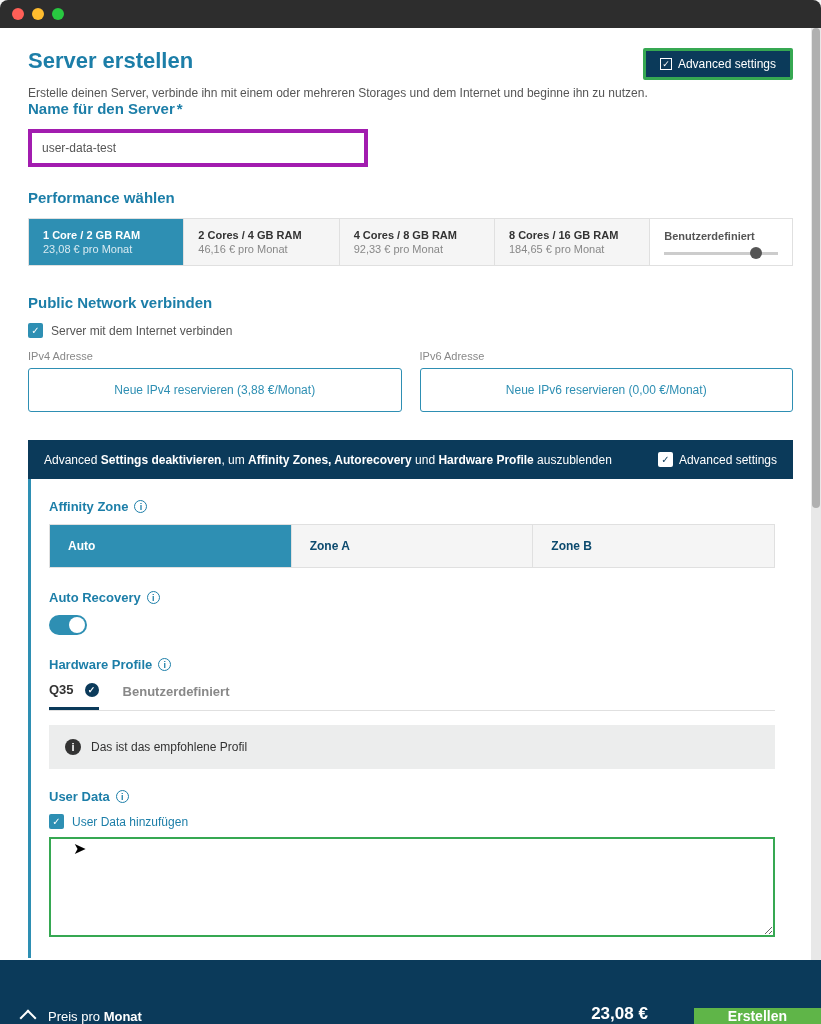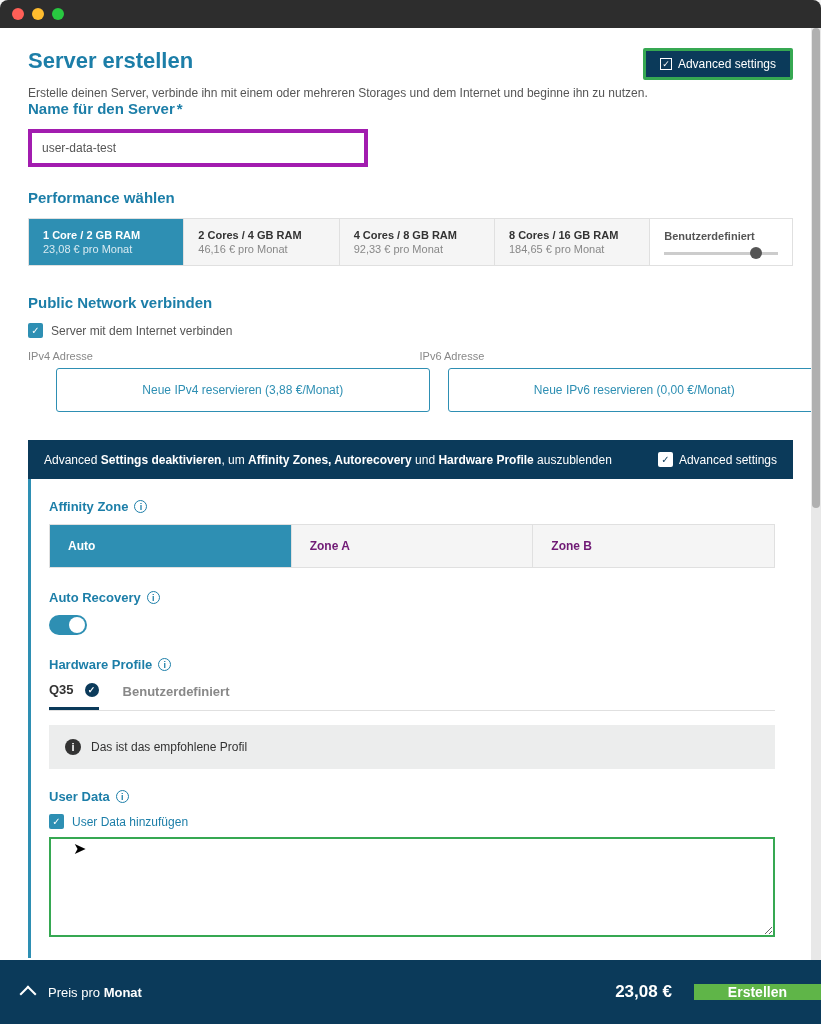--- a/index.html
+++ b/index.html
@@ -29,41 +29,41 @@
 .perf-price { font-size: 11px; color: #888; }
 .perf-cell.active .perf-price { color: #d8eaf1; }
 .perf-custom { flex: 0.9; background: #fff; display:flex; flex-direction:column; justify-content:center; padding: 10px 14px;}
 .slider { width: 100%; height: 3px; background: #ccc; position: relative; margin-top: 8px; }
 .slider-knob { position: absolute; right: 14%; top: -5px; width: 12px; height: 12px; border-radius: 50%; background: #555; }
 .chk-row { display: flex; align-items: center; gap: 8px; margin-bottom: 12px; font-size: 12px; color: #555; }
 .chk-box { width: 15px; height: 15px; background: #2e8fb3; color: #fff; display: inline-flex; align-items: center; justify-content: center; font-size: 10px; border-radius: 2px; }
 .ip-row { display: flex; gap: 18px; margin-bottom: 28px; }
 .ip-col { flex: 1; }
 .ip-label { font-size: 11px; color: #888; margin-bottom: 6px; }
-.reserve-btn { width: 100%; padding: 14px 10px; border: 1px solid #2e8fb3; background: #fff; color: #2e8fb3; font-size: 12px; text-align: center; border-radius: 3px; margin-left: 28px; }
+.reserve-btn { width: 100%; padding: 14px 10px; border: 1px solid #2e8fb3; background: #fff; color: #2e8fb3; font-size: 12px; text-align: center; border-radius: 3px; }
 .adv-banner { background: #0b3a5a; color: #fff; padding: 12px 16px; display: flex; justify-content: space-between; align-items: center; font-size: 12px; }
 .adv-banner .chk-box2 { width: 15px; height: 15px; background: #fff; color: #0b3a5a; display: inline-flex; align-items: center; justify-content: center; font-size: 10px; border-radius: 2px; margin-right: 6px; }
 .adv-body { border-left: 3px solid #2e8fb3; padding: 20px 18px 12px 18px; }
 .section-label { color: #1c7ea8; font-size: 13px; font-weight: 600; margin-bottom: 10px; display: flex; align-items: center; gap: 6px; }
 .info-icon { width: 13px; height: 13px; border: 1px solid #1c7ea8; border-radius: 50%; display: inline-flex; align-items: center; justify-content: center; font-size: 9px; color: #1c7ea8; }
 .zone-row { display: flex; border: 1px solid #e0e0e0; margin-bottom: 22px; }
-.zone-cell { flex: 1; padding: 14px 18px; background: #f5f5f5; font-size: 12px; font-weight: 600; color: #701a75; border-right: 1px solid #e0e0e0; }
+.zone-cell { flex: 1; padding: 14px 18px; background: #f5f5f5; font-size: 12px; font-weight: 600; color: #0c4a6e; border-right: 1px solid #e0e0e0; }
 .zone-cell:last-child { border-right: none; }
 .zone-cell.active { background: #2e8fb3; color: #fff; }
 .toggle { width: 38px; height: 20px; background: #2e8fb3; border-radius: 10px; position: relative; margin-bottom: 22px; }
 .toggle-knob { position: absolute; right: 2px; top: 2px; width: 16px; height: 16px; background: #fff; border-radius: 50%; }
 .hw-tabs { display: flex; gap: 24px; border-bottom: 1px solid #e0e0e0; margin-bottom: 14px; }
 .hw-tab { padding-bottom: 10px; font-size: 13px; font-weight: 600; color: #888; display: flex; align-items: center; gap: 11px; }
 .hw-tab.active { color: #333; border-bottom: 3px solid #0b3a5a; }
 .check-circle { width: 14px; height: 14px; background: #0b3a5a; border-radius: 50%; color: #fff; display: inline-flex; align-items: center; justify-content: center; font-size: 9px; }
 .info-banner { background: #eceded; padding: 14px 16px; display: flex; align-items: center; gap: 10px; font-size: 12px; margin-bottom: 20px; }
 .info-banner .i-circle { width: 16px; height: 16px; background: #333; color: #fff; border-radius: 50%; display: inline-flex; align-items: center; justify-content: center; font-size: 11px; font-weight: bold; }
 .ud-textarea { width: 100%; height: 100px; border: 2px solid #36a852; padding: 8px; resize: both; font-size: 12px; margin-bottom: 6px; }
 .cursor { position: absolute; left: 73px; top: 811px; font-size: 16px; color: #000; pointer-events: none; }
-.footer { height: 64px; background: #0b3a5a; display: flex; align-items: center; color: #fff; }
+.footer { height: 64px; background: #0b3a5a; display: flex; align-items: flex-end; color: #fff; gap: 24px; }
 .footer-left { display: flex; align-items: center; gap: 14px; padding: 0 22px; flex: 1; }
 .chevron-up { width: 12px; height: 12px; border-left: 2px solid #fff; border-top: 2px solid #fff; transform: rotate(45deg); margin-top: 4px; }
 .footer-price { font-size: 17px; font-weight: 600; padding-right: 22px; display: flex; align-items: center; }
 .create-btn { background: #5fb548; color: #fff; padding: 0 34px; display: flex; align-items: center; font-size: 14px; font-weight: 600; border: none; }
 </style>
 </head>
 <body>
 
 <div class="window">
   <div class="titlebar">

